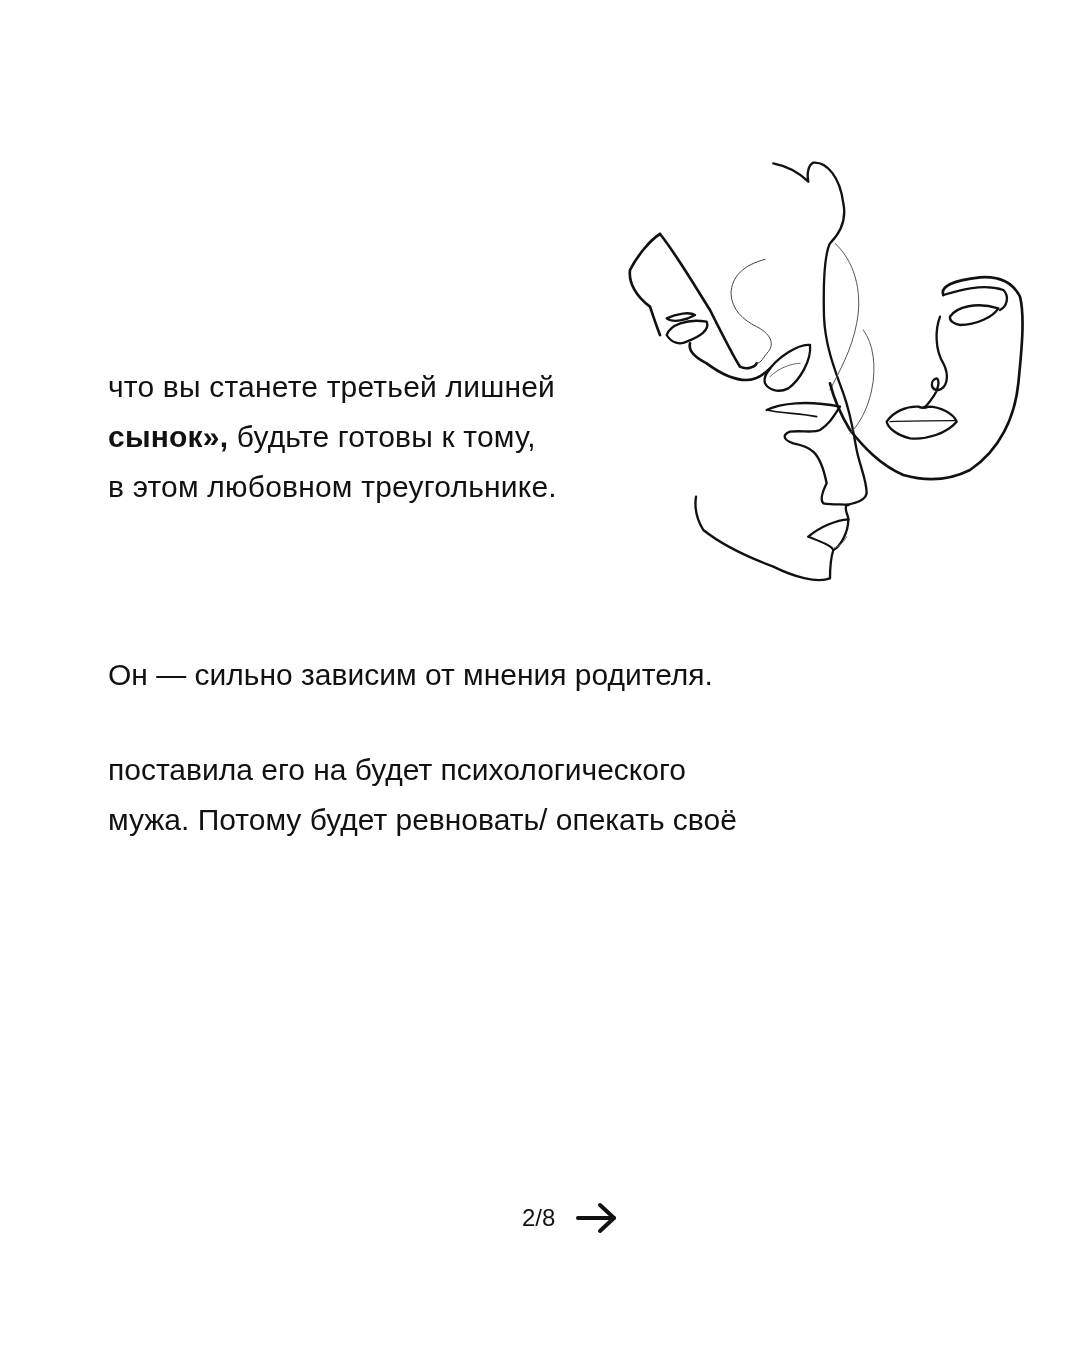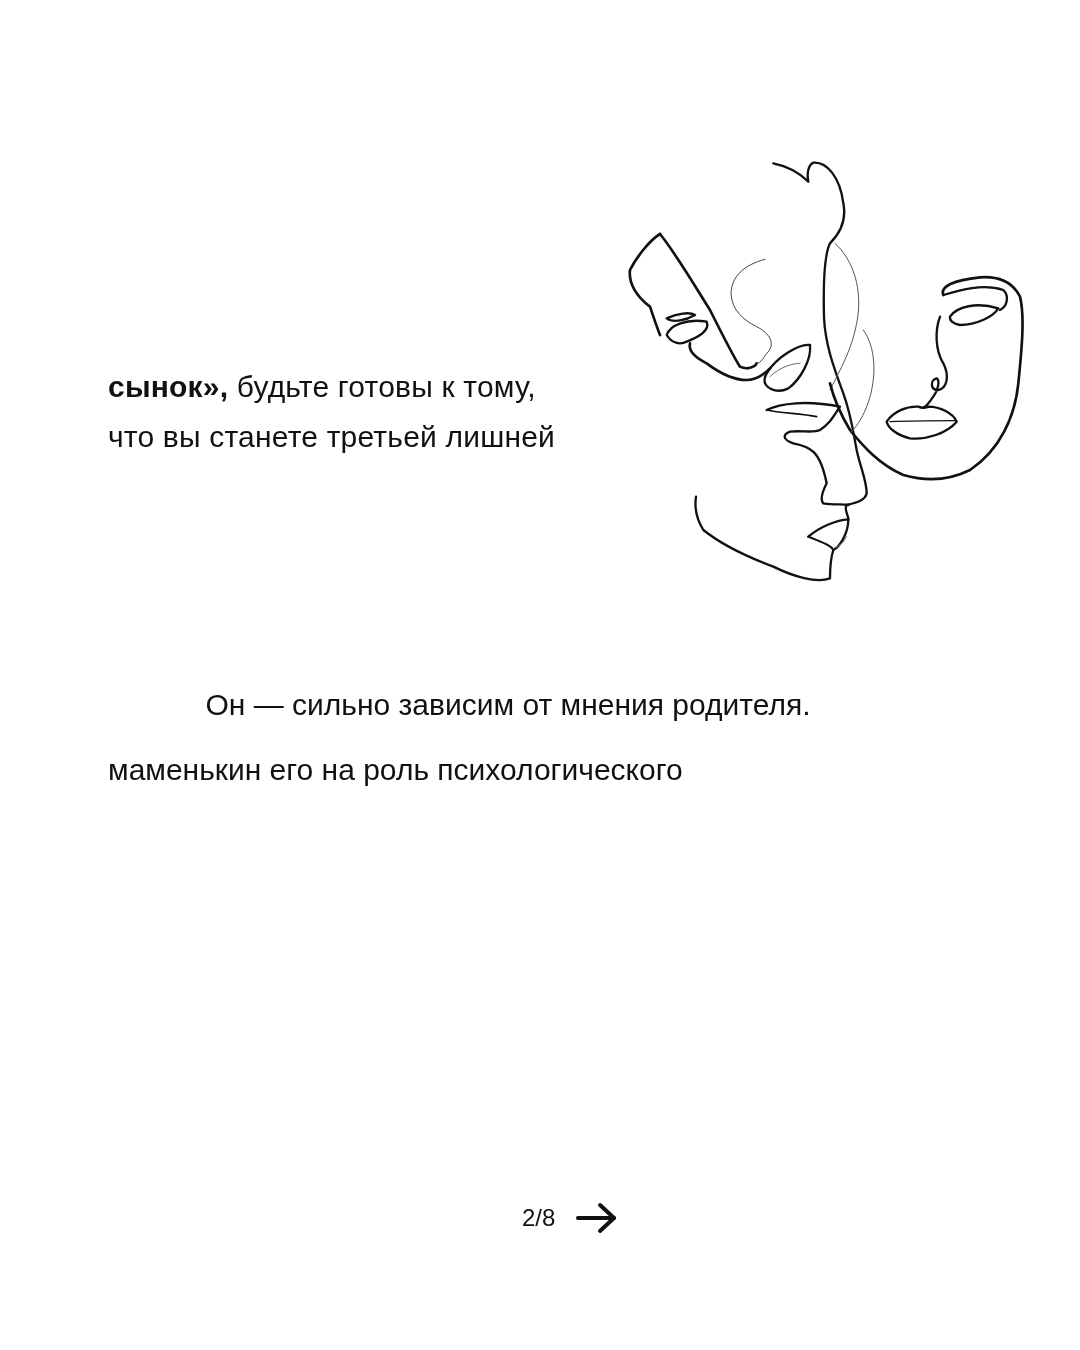--- a/index.html
+++ b/index.html
@@ -29,21 +29,21 @@
       font-weight: 700;
     }
     .para {
       position: absolute;
       left: 108px;
       font-size: 30px;
       line-height: 50px;
       font-weight: 300;
       width: 800px;
     }
-    .para-1 { top: 680px; text-align: center; }
+    .para-1 { top: 650px; }
     .para-2 { top: 745px; }
     .line { display: block; white-space: nowrap; }
     .illustration {
       position: absolute;
       left: 600px;
       top: 150px;
       width: 450px;
       height: 450px;
     }
     .pager {
@@ -63,22 +63,23 @@
     .pager-arrow {
       width: 44px;
       height: 36px;
       cursor: pointer;
     }
   </style>
 </head>
 <body>
 
 <div class="lead">
+  <span class="line">что вы станете третьей лишней</span>
   <span class="line"><span class="bold">сынок»,</span><span> будьте готовы к тому,</span></span>
-  <span class="line">что вы станете третьей лишней</span>
+  <span class="line">в этом любовном треугольнике.</span>
 </div>
 
 <div class="illustration">
   <svg width="450" height="450" viewBox="0 0 1350 1350" fill="none" stroke="#111" stroke-linecap="round" stroke-linejoin="round">
 
     <path d="M520 40 C570 50 600 70 625 95 C620 70 625 45 640 38 C680 35 720 80 730 160 C740 210 720 250 690 280 C670 320 670 420 672 500 C675 580 700 650 730 730 C755 800 760 850 770 900 C780 950 800 990 800 1030 C795 1055 760 1060 740 1065 C730 1080 748 1100 745 1110" stroke-width="7"></path>
 
     <path d="M705 280 C760 330 790 420 770 520 C755 600 720 660 690 720" stroke-width="3" stroke="#555"></path>
 
     <path d="M180 252 C150 270 110 320 90 360 C85 400 110 440 150 470 C160 500 170 530 180 555" stroke-width="8"></path>
@@ -112,21 +113,22 @@
 
     <path d="M790 540 C820 580 830 650 815 720 C800 790 770 830 750 850" stroke-width="3" stroke="#555"></path>
   </svg>
 </div>
 
 <div class="para para-1">
   <span class="line">Он — сильно зависим от мнения родителя.</span>
 </div>
 
 <div class="para para-2">
-  <span class="line">маменькин его на роль психологического</span>
+  <span class="line">поставила его на будет психологического</span>
+  <span class="line">мужа. Потому будет ревновать/ опекать своё</span>
 </div>
 
 <div class="pager">
   <span class="pager-text">2/8</span>
   <svg class="pager-arrow" viewBox="0 0 44 36" fill="none" stroke="#111" stroke-width="4" stroke-linecap="round" stroke-linejoin="round">
     <path d="M3 18 H39"></path>
     <path d="M25 5 L39 18 L25 31"></path>
   </svg>
 </div>
 

